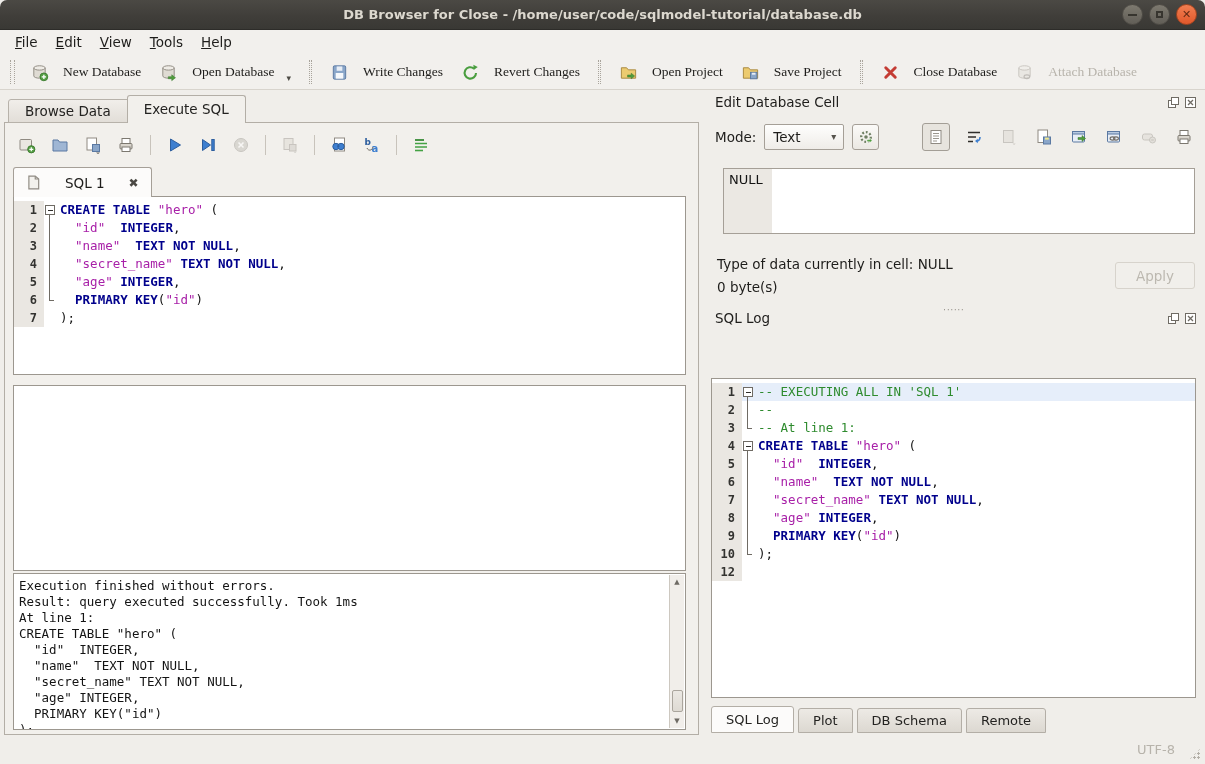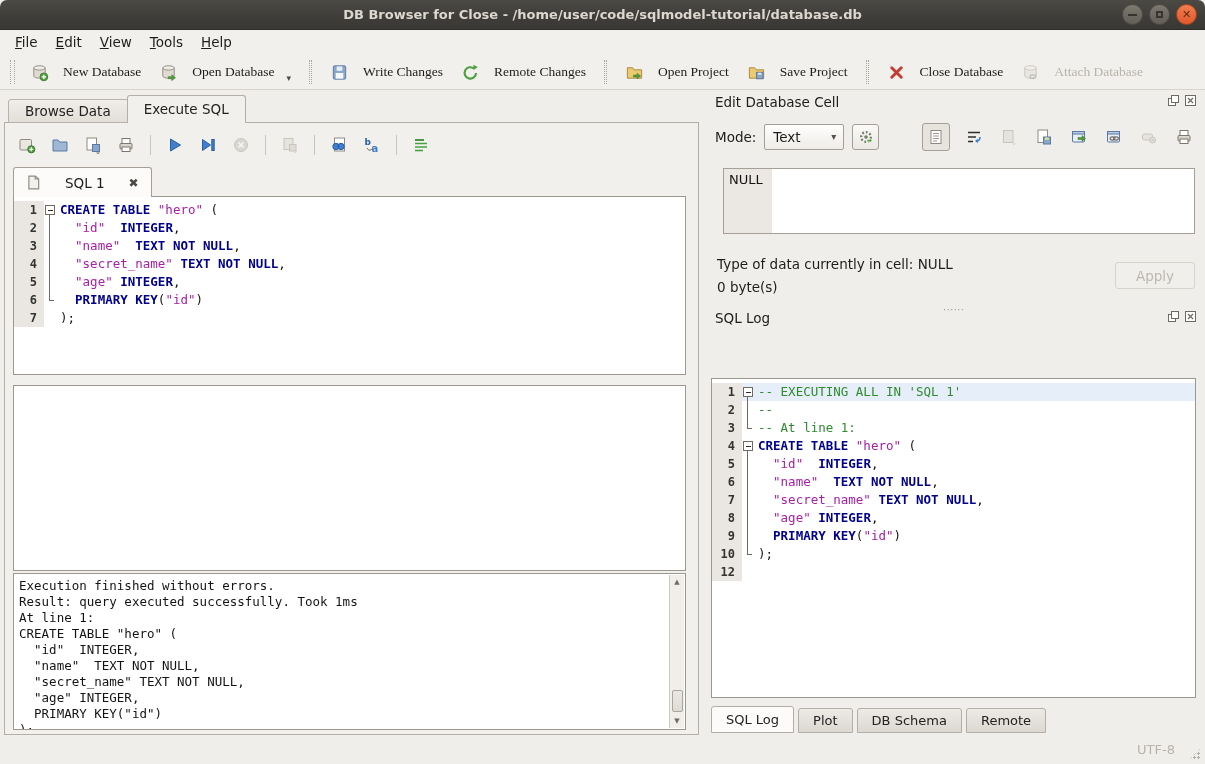--- a/index.html
+++ b/index.html
@@ -106,21 +106,21 @@
   .rl { height:16px; line-height:16px; white-space:pre; }
   .vscroll { position:absolute; right:1px; top:1px; bottom:1px; width:15px; background:#f1eeea;
     border-left:1px solid #cdc8c0; }
   .sarrow { position:absolute; left:0; width:14px; height:14px; text-align:center; line-height:14px;
     font-size:7px; color:#6e6a64; }
   .sarrow.up { top:0; } .sarrow.down { bottom:0; }
   .sthumb { position:absolute; left:1.5px; right:1.5px; bottom:16px; height:22px;
     background:linear-gradient(180deg,#ebe8e3,#dedad3); border:1px solid #aaa59d; border-radius:2px; }
 
   
-  .dock-header { position:absolute; left:12px; right:8px; display:flex; }
+  .dock-header { position:absolute; left:12px; right:8px; display:flex; align-items:center; }
   .dock-title { font-size:13.5px; color:#1e1d1b; }
   .dock-icons { margin-left:auto; display:flex; gap:4px; }
   svg.di { width:13px; height:13px; display:block; }
 
   .mode-row { position:absolute; left:12px; right:10px; top:30px; height:34px; display:flex; align-items:center; }
   .label { font-size:13.5px; color:#1e1d1b; }
   .select { position:relative; height:26px; display:flex; align-items:center; padding:0 24px 0 8px;
     border:1px solid #a59f97; border-radius:2px; background:linear-gradient(180deg,#fefefd,#efece8);
     font-size:13.5px; color:#1e1d1b; }
   .sel-caret { position:absolute; right:7px; top:6px; font-size:10px; color:#55524c; }
@@ -223,21 +223,21 @@
         <rect x="6" y="10.5" width="8" height="6" fill="#f6f8fb"></rect>
       </svg>
       <span>Write Changes</span>
     </div>
 
     <div class="tb-btn">
       <svg class="ti" viewBox="0 0 20 20">
         <path d="M15.8 10.5a6 6 0 1 1-2.1-4.6" fill="none" stroke="#4a9e3f" stroke-width="2.2"></path>
         <path d="M13 1.8l4.6 2.5-4.2 3z" fill="#4a9e3f"></path>
       </svg>
-      <span>Remote Changes</span>
+      <span>Revert Changes</span>
     </div>
 
     <div class="tb-sep"></div>
 
     <div class="tb-btn">
       <svg class="ti" viewBox="0 0 20 20">
         <path d="M2.5 5h5.5l1.8 2.2h7.7V16h-15z" fill="#eccb70" stroke="#a8873e"></path>
         <path d="M9 12.6h3.8v-1.9l3.7 3-3.7 3v-1.9H9z" fill="#4f9c3c" stroke="#38742c" stroke-width=".5"></path>
       </svg>
       <span>Open Project</span>

